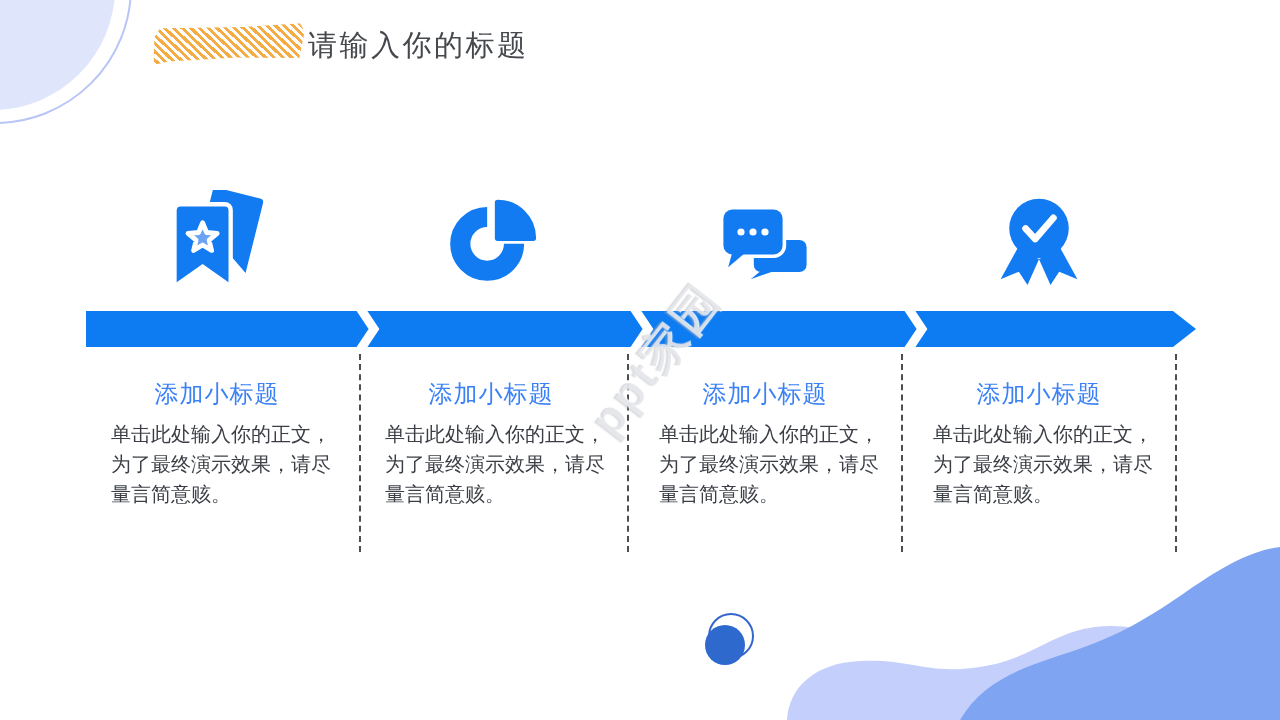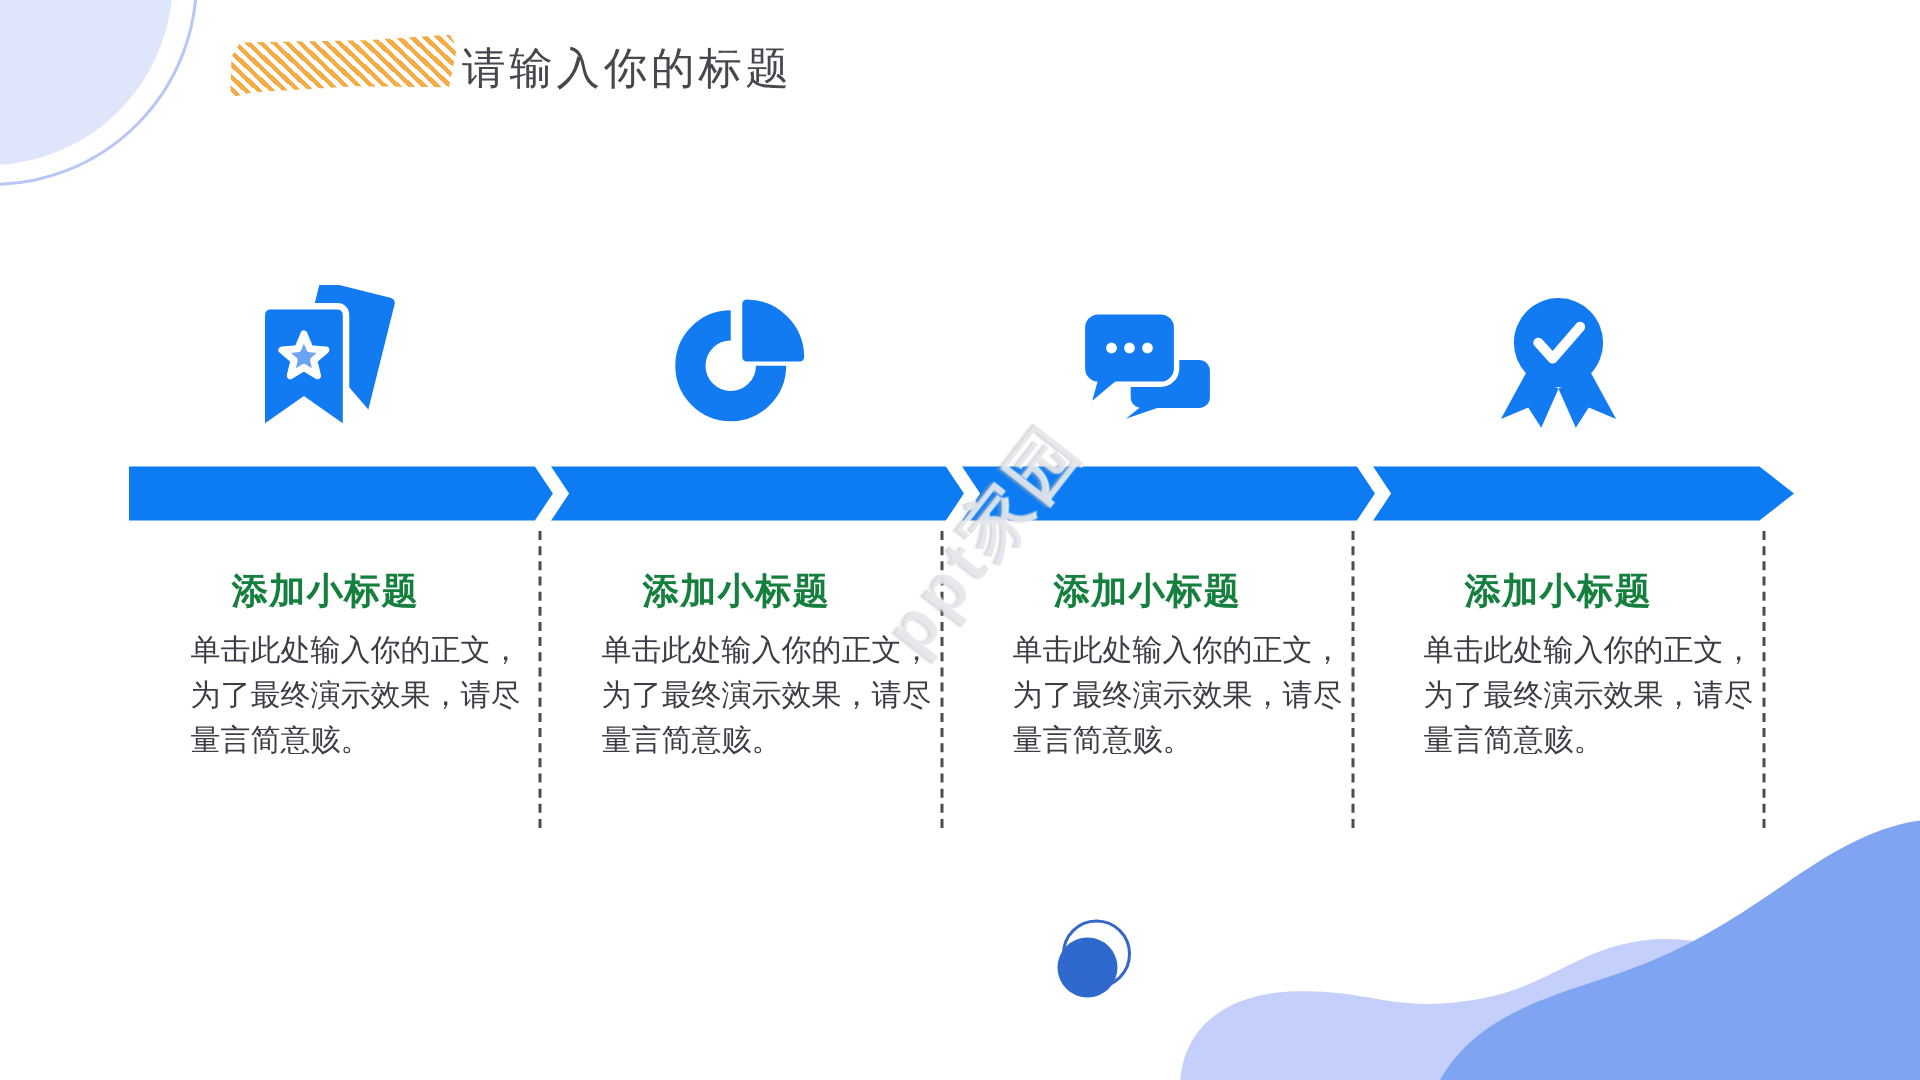--- a/index.html
+++ b/index.html
@@ -52,28 +52,28 @@
   
   .divider{
     position:absolute;top:354px;height:198px;width:0;
     border-left:2px dashed #4d4d4d;z-index:2;
   }
   
   .step{position:absolute;top:190px;width:254px;z-index:4;text-align:center;}
   .icon-wrap{width:96px;height:100px;margin:0 auto;}
   .icon-wrap svg{width:96px;height:100px;display:block;}
   .step-heading{
-    margin-top:88px;font-size:24px;font-weight:bold;color:#15803d;
+    margin-top:88px;font-size:24px;font-weight:normal;color:#3b82f6;
     letter-spacing:1px;white-space:nowrap;
   }
   .step-body{
     margin-top:9px;padding-left:21px;text-align:left;
     font-size:20px;line-height:30px;color:#3b3f45;
   }
-  .step-body div{white-space:nowrap;margin-left:16px;}
+  .step-body div{white-space:nowrap;}
 </style>
 </head>
 <body>
 
 <div class="slide">
 
   <div class="corner-circle-ring"></div>
   <div class="corner-circle-fill"></div>
 
   <svg class="waves" viewBox="0 0 505 185">

